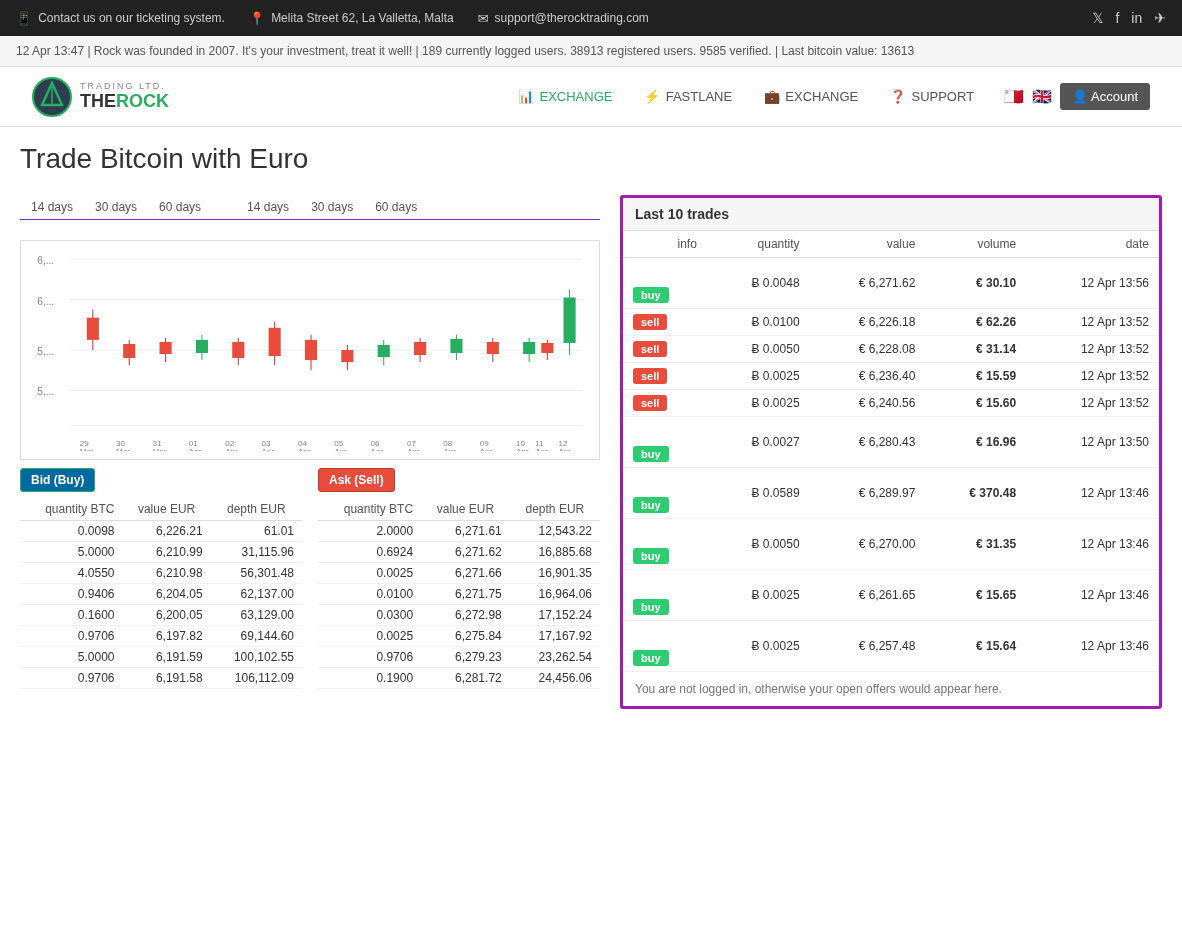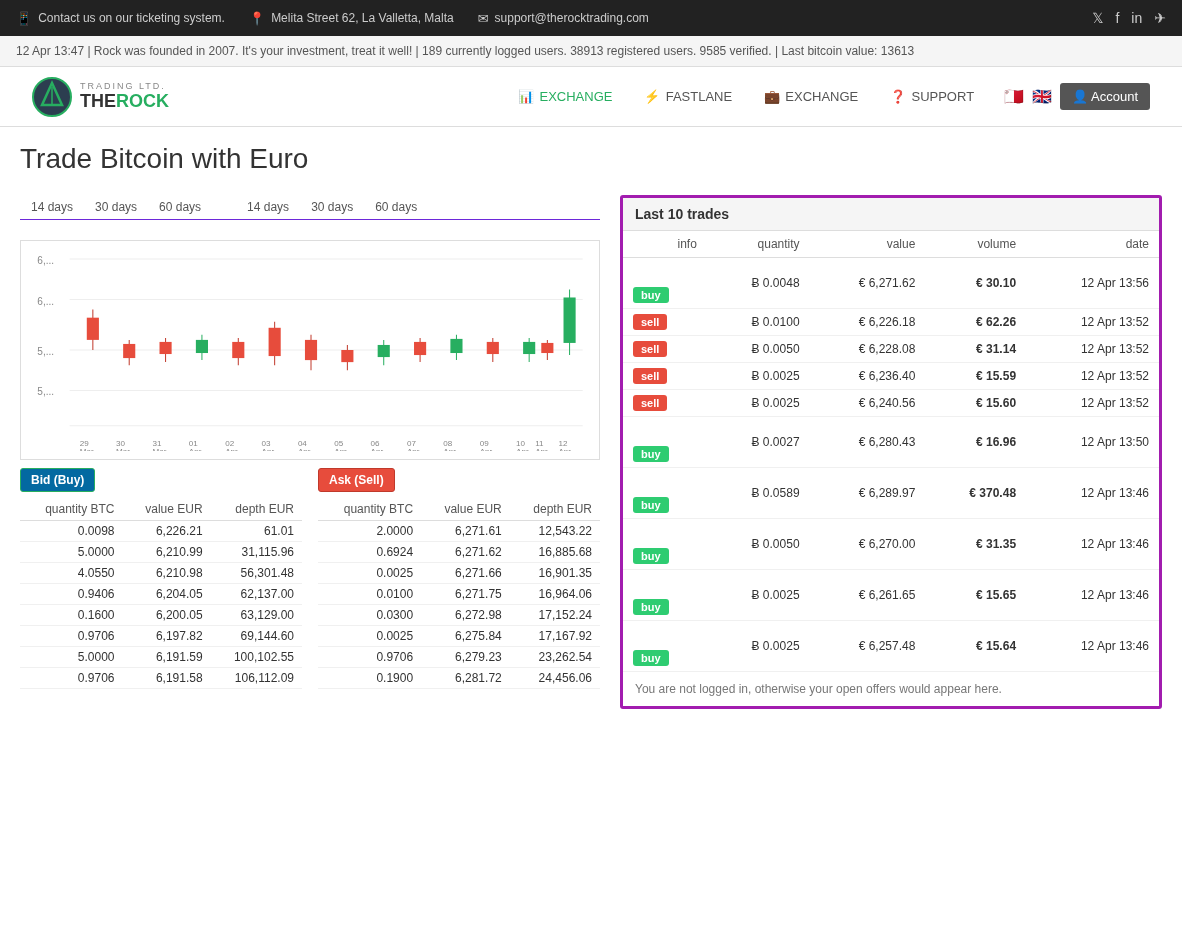--- a/index.html
+++ b/index.html
@@ -119,21 +119,20 @@
       display: inline-block;
       margin-bottom: 6px;
       border-radius: 3px;
     }
     .bid-title { background: #0369a1; color: #fff; border: 1px solid #27ae60; }
     .ask-title { background: #e74c3c; color: #fff; border: 1px solid #c0392b; }
     .order-table { width: 100%; border-collapse: collapse; font-size: 12px; }
     .order-table th {
       border-bottom: 1px solid #ddd;
       padding: 4px 8px;
-      text-align: right;
       color: #555;
       font-weight: normal;
     }
     .order-table th:first-child { text-align: right; }
     .order-table td {
       padding: 3px 8px;
       text-align: right;
       border-bottom: 1px solid #f0f0f0;
     }
 

